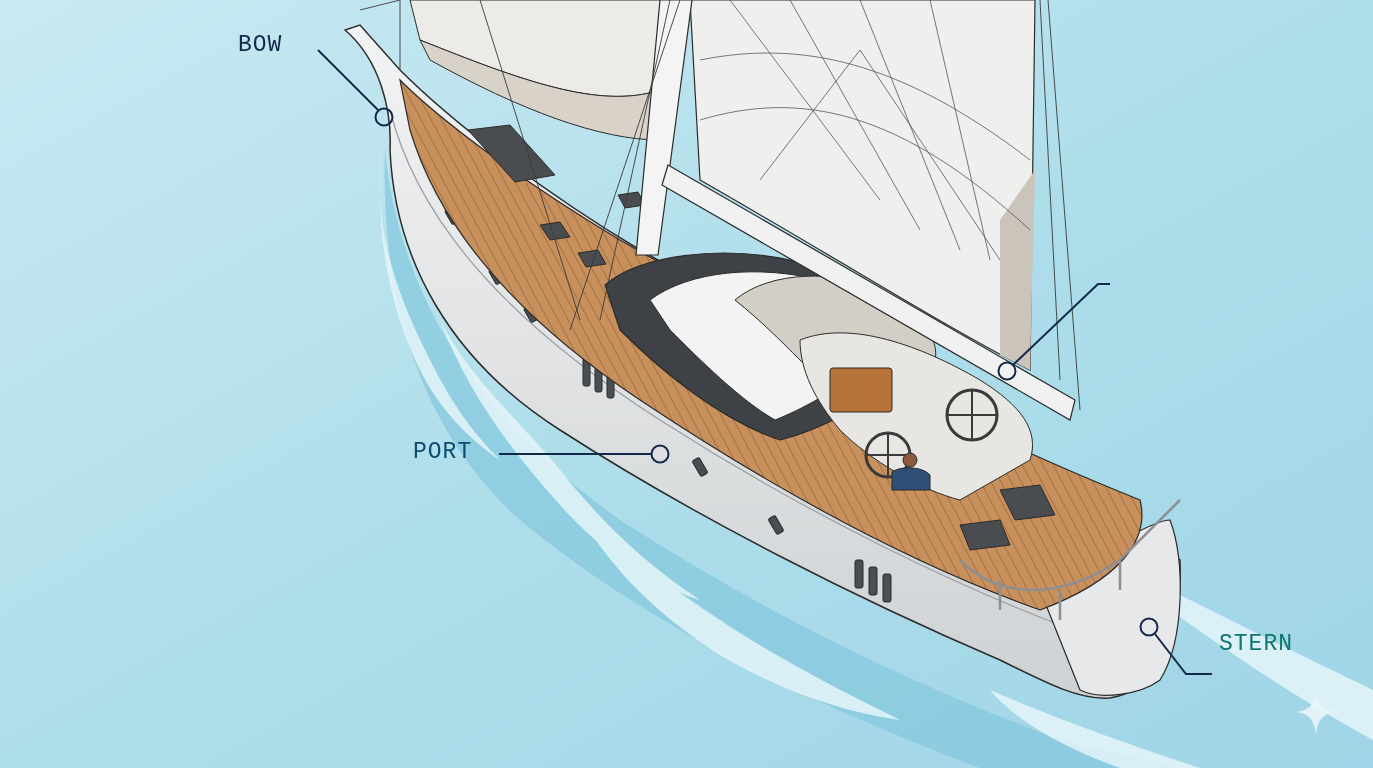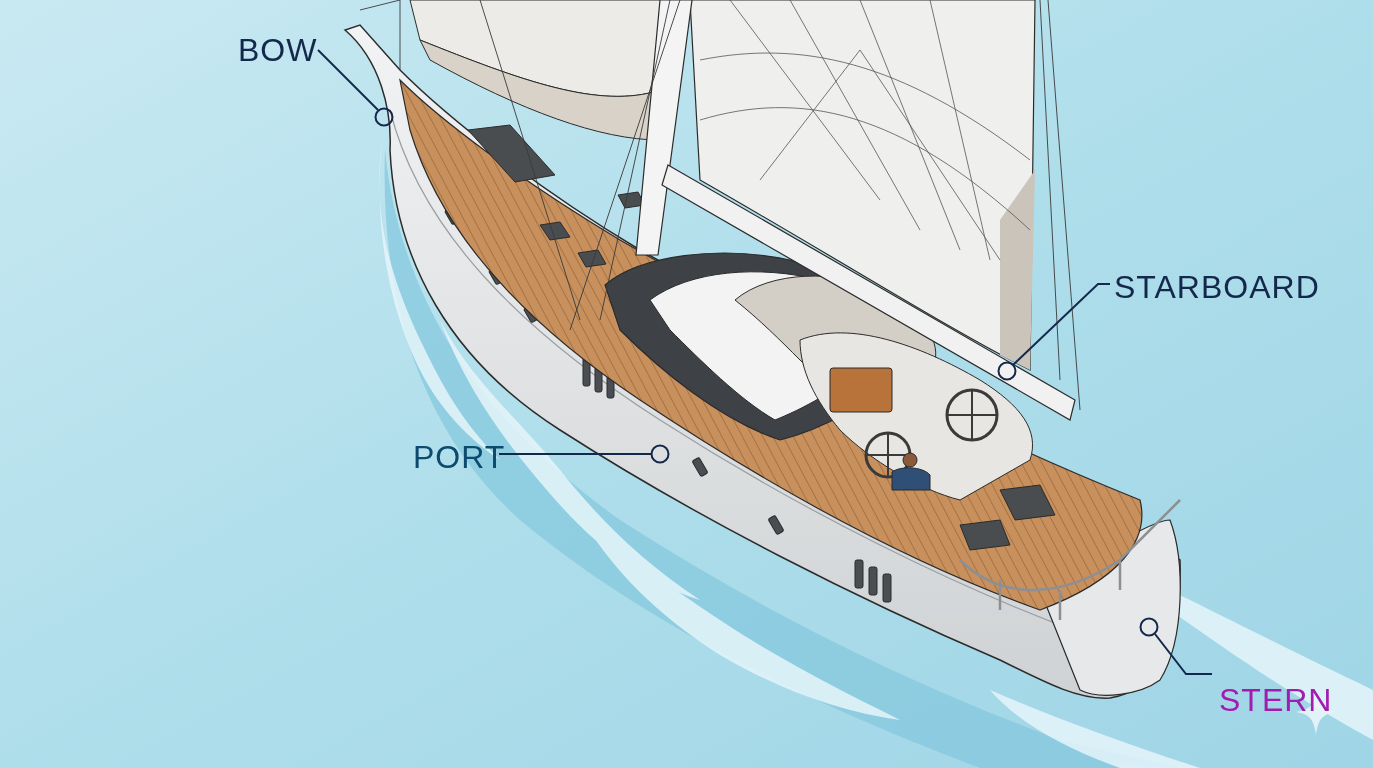--- a/index.html
+++ b/index.html
@@ -1,22 +1,22 @@
 <!DOCTYPE html>
 <html><head>
 <meta charset="utf-8">
 <style>
   html, body { margin: 0; padding: 0; }
   body { width: 1373px; height: 768px; overflow: hidden; background: #a9dbe9; }
   #stage { position: relative; width: 1373px; height: 768px; overflow: hidden; }
   #scene { position: absolute; left: 0; top: 0; width: 1373px; height: 768px; }
   .callout-label {
     position: absolute;
-    font-family: Liberation Sans, sans-serif;
-    font-size: 32px;
+    font-family: Liberation Mono, monospace;
+    font-size: 23px;
     letter-spacing: 1px;
     font-weight: 400;
     line-height: 1;
     white-space: nowrap;
   }
 </style>
 </head>
 <body>
 
 <div id="stage">
@@ -150,16 +150,15 @@
         <circle cx="660" cy="454" r="8.5"></circle>
       </g>
       <g>
         <polyline points="1155,634 1186,674 1212,674"></polyline>
         <circle cx="1149" cy="627" r="8.5"></circle>
       </g>
     </g>
   </svg>
 
   <div class="callout-label" style="left: 238px; top: 34px; color: rgb(20, 40, 75);">BOW</div>
-  <div class="callout-label" style="left: 1114px; top: 271px; color: rgb(20, 40, 75);">STARBOARD</div>
   <div class="callout-label" style="left: 413px; top: 441px; color: #0c4a6e;">PORT</div>
-  <div class="callout-label" style="left: 1219px; top: 684px; color: #a21caf;">STERN</div>
+  <div class="callout-label" style="left: 1219px; top: 633px; color: #0f766e;">STERN</div>
 </div>
 
 </body></html>

